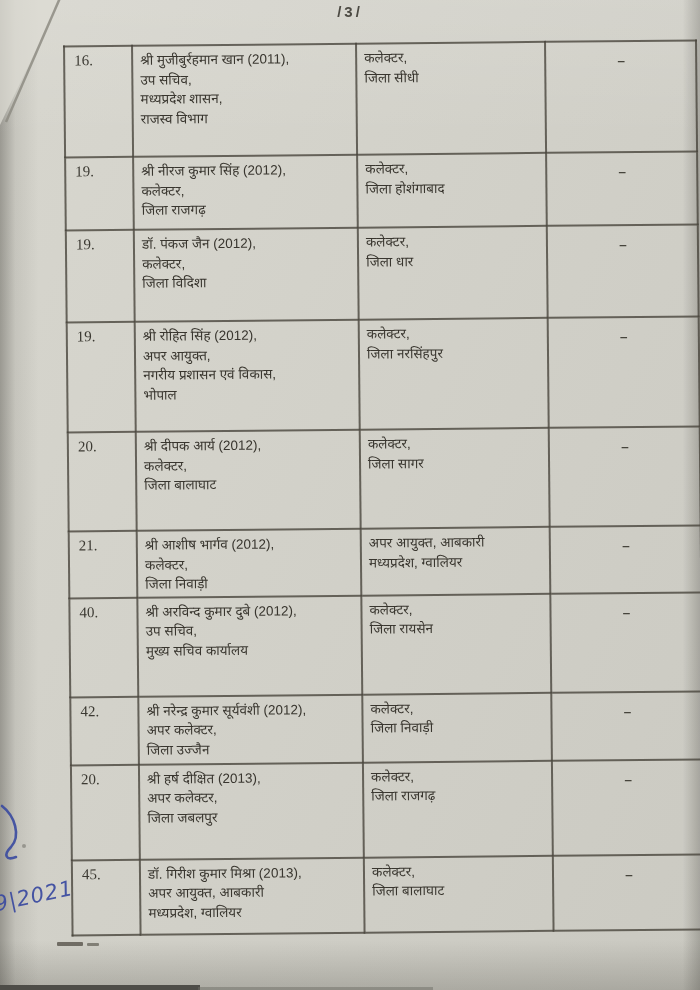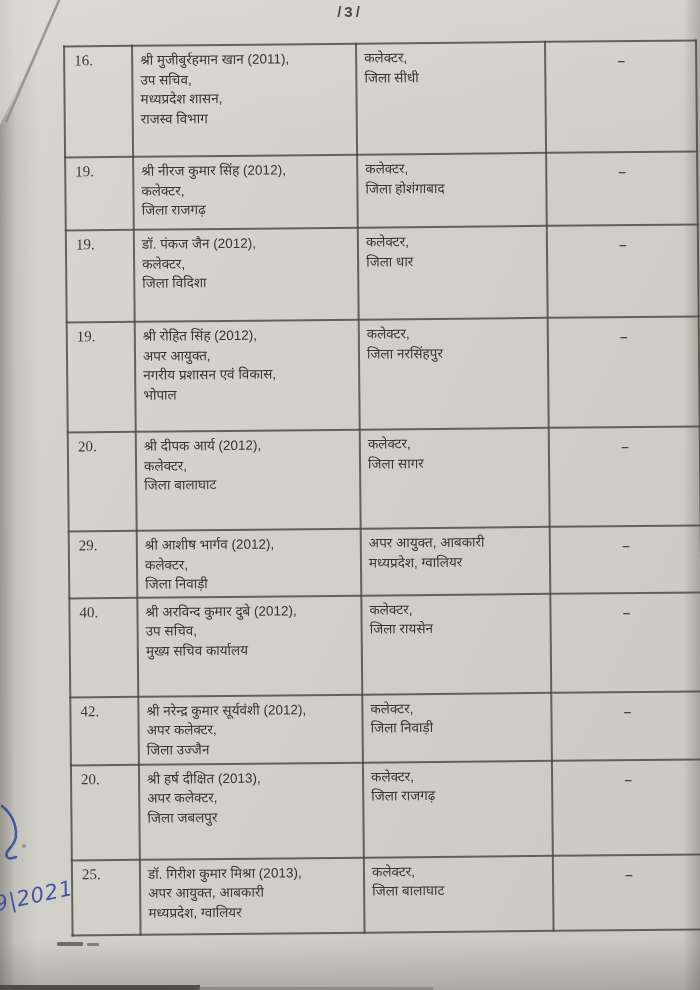--- a/index.html
+++ b/index.html
@@ -151,21 +151,21 @@
             <div class="officer-line"></div>
           </td>
           <td class="c3">
             <div class="posting-line">कलेक्टर,</div>
             <div class="posting-line">जिला सागर</div>
           </td>
           <td class="c4">–</td>
         </tr>
 
         <tr>
-          <td class="c1">29.</td>
+          <td class="c1">21.</td>
           <td class="c2">
             <div class="officer-line">श्री आशीष भार्गव (2012),</div>
             <div class="officer-line">कलेक्टर,</div>
             <div class="officer-line">जिला निवाड़ी</div>
             <div class="officer-line"></div>
           </td>
           <td class="c3">
             <div class="posting-line">अपर आयुक्त, आबकारी</div>
             <div class="posting-line">मध्यप्रदेश, ग्वालियर</div>
           </td>
@@ -211,21 +211,21 @@
             <div class="officer-line"></div>
           </td>
           <td class="c3">
             <div class="posting-line">कलेक्टर,</div>
             <div class="posting-line">जिला राजगढ़</div>
           </td>
           <td class="c4">–</td>
         </tr>
 
         <tr>
-          <td class="c1">25.</td>
+          <td class="c1">45.</td>
           <td class="c2">
             <div class="officer-line">डॉ. गिरीश कुमार मिश्रा (2013),</div>
             <div class="officer-line">अपर आयुक्त, आबकारी</div>
             <div class="officer-line">मध्यप्रदेश, ग्वालियर</div>
             <div class="officer-line"></div>
           </td>
           <td class="c3">
             <div class="posting-line">कलेक्टर,</div>
             <div class="posting-line">जिला बालाघाट</div>
           </td>

